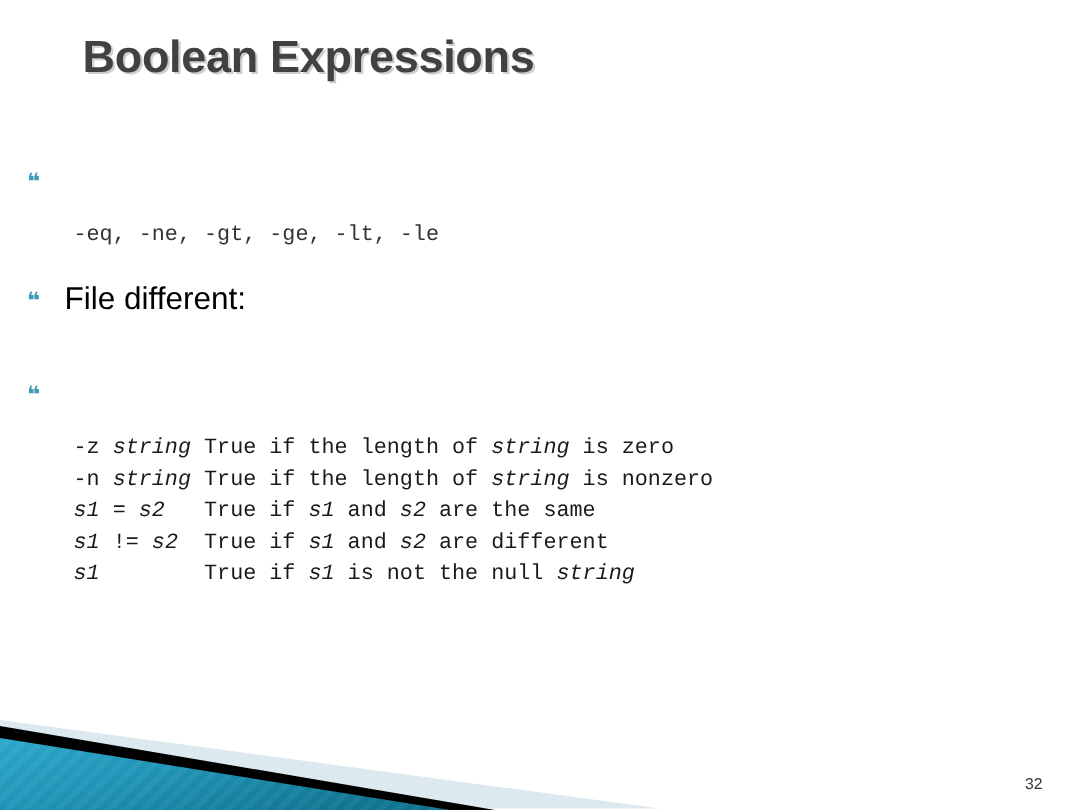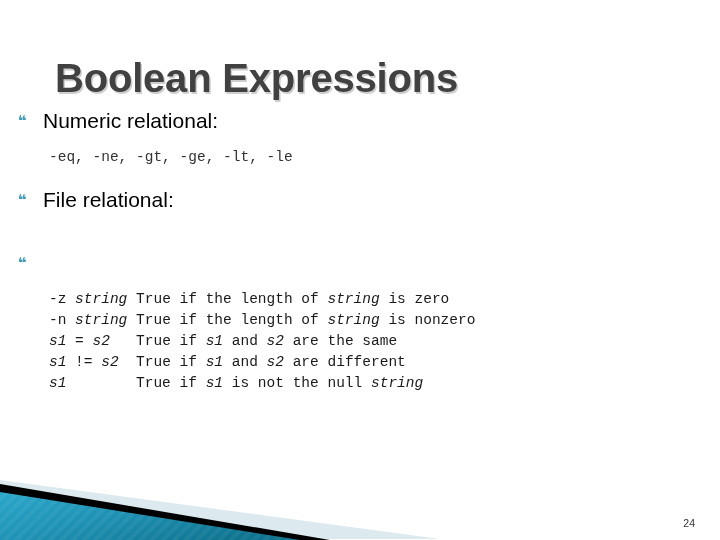--- a/index.html
+++ b/index.html
@@ -12,22 +12,22 @@
     height: 540px;
     position: relative;
     overflow: hidden;
     font-family: "Liberation Sans", sans-serif;
   }
 
   
   .slide-title {
     position: absolute;
     left: 55px;
-    top: 56px;
-    font-size: 40px;
+    top: 22px;
+    font-size: 30px;
     font-weight: bold;
     color: #414141;
     letter-spacing: -0.2px;
     text-shadow: 1.5px 1.5px 0 rgba(190,190,190,0.75);
     white-space: nowrap;
   }
 
   
   .body-area {
     position: absolute;
@@ -96,32 +96,31 @@
 </head>
 <body>
 
 <div class="slide-title">Boolean Expressions</div>
 
 <div class="body-area">
 
   <div class="block">
     <div class="bullet-row">
       <span class="bullet-glyph">❝</span>
-      <span class="bullet-heading">Numeric relational:</span>
     </div>
     <div class="gap-sm"></div>
     <div class="code-block dim">-eq, -ne, -gt, -ge, -lt, -le</div>
   </div>
 
   <div class="gap-md"></div>
 
   <div class="block">
     <div class="bullet-row">
       <span class="bullet-glyph">❝</span>
-      <span class="bullet-heading">File relational:</span>
+      <span class="bullet-heading">File different:</span>
     </div>
     <div class="gap-sm"></div>
   </div>
 
   <div class="gap-lg"></div>
 
   <div class="block">
     <div class="bullet-row">
       <span class="bullet-glyph">❝</span>
     </div>
@@ -149,13 +148,13 @@
   </defs>
 
   <polygon points="0,40 440,99 500,99 0,99" fill="#dce9ef"></polygon>
 
   <polygon points="0,44 330,100 0,100" fill="#000000"></polygon>
 
   <polygon points="0,52 300,100 0,100" fill="url(#tealGrad)"></polygon>
   <polygon points="0,52 300,100 0,100" fill="url(#diagTex)"></polygon>
 </svg>
 
-<div class="page-number">24</div>
+<div class="page-number">32</div>
 
 </body></html>

